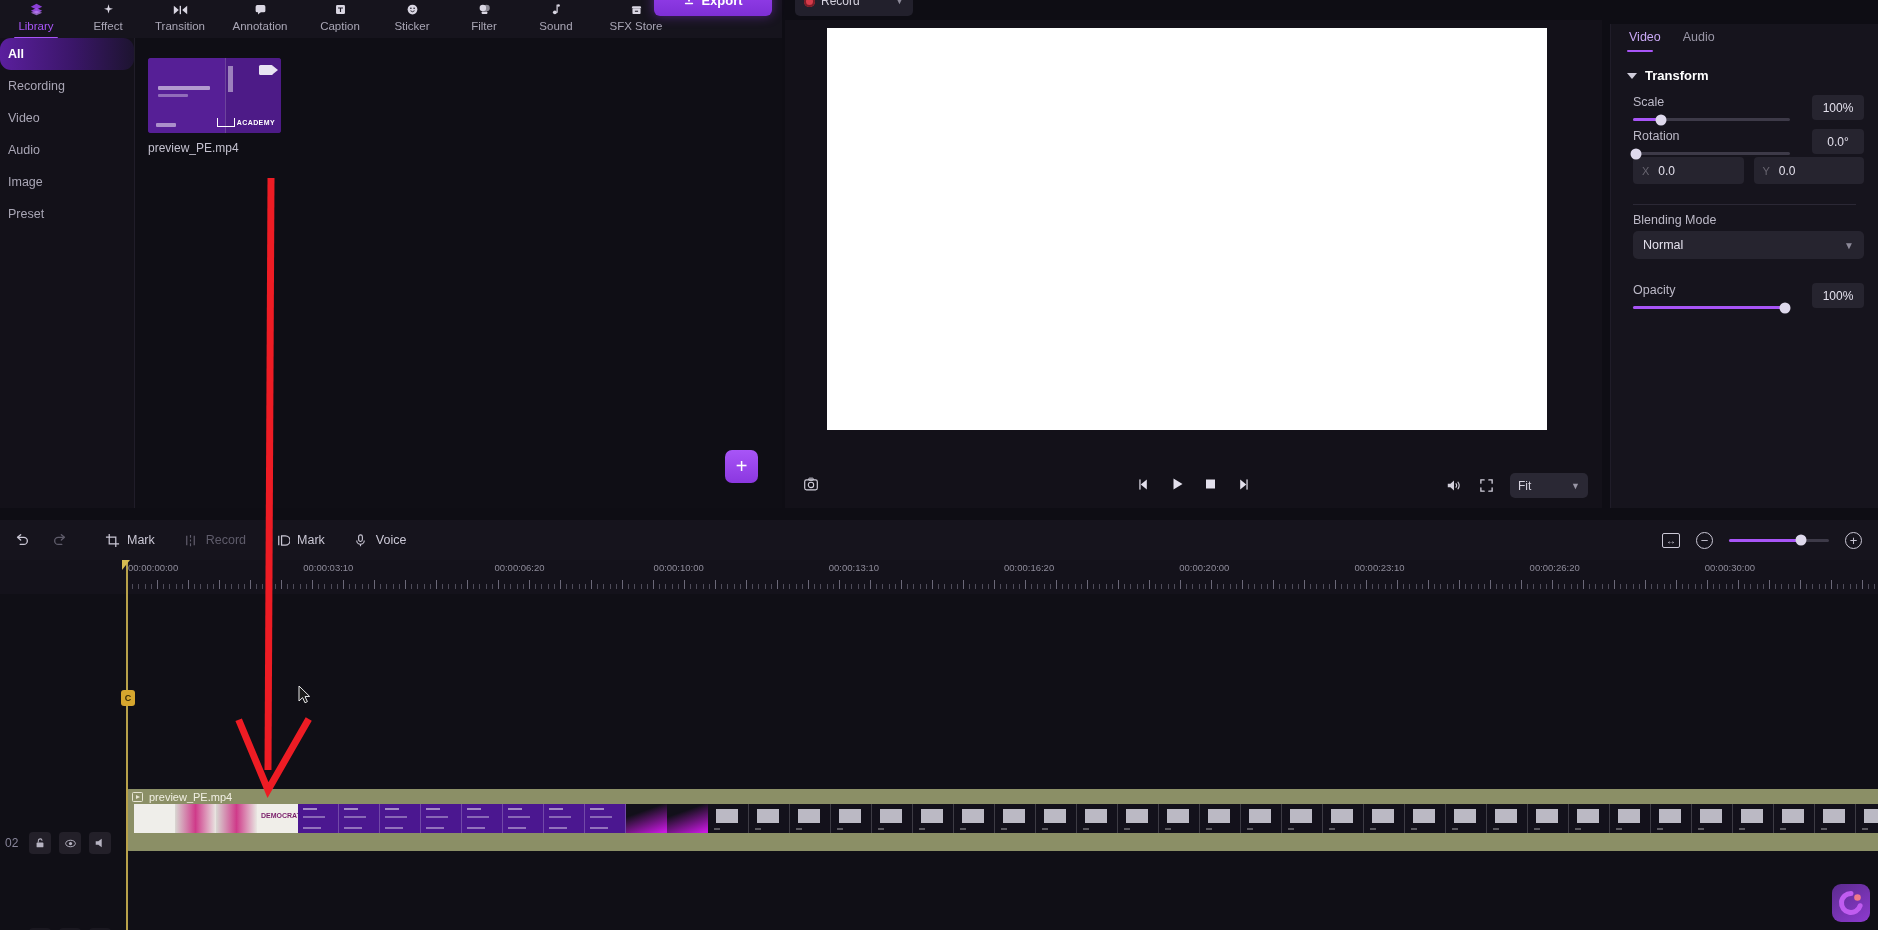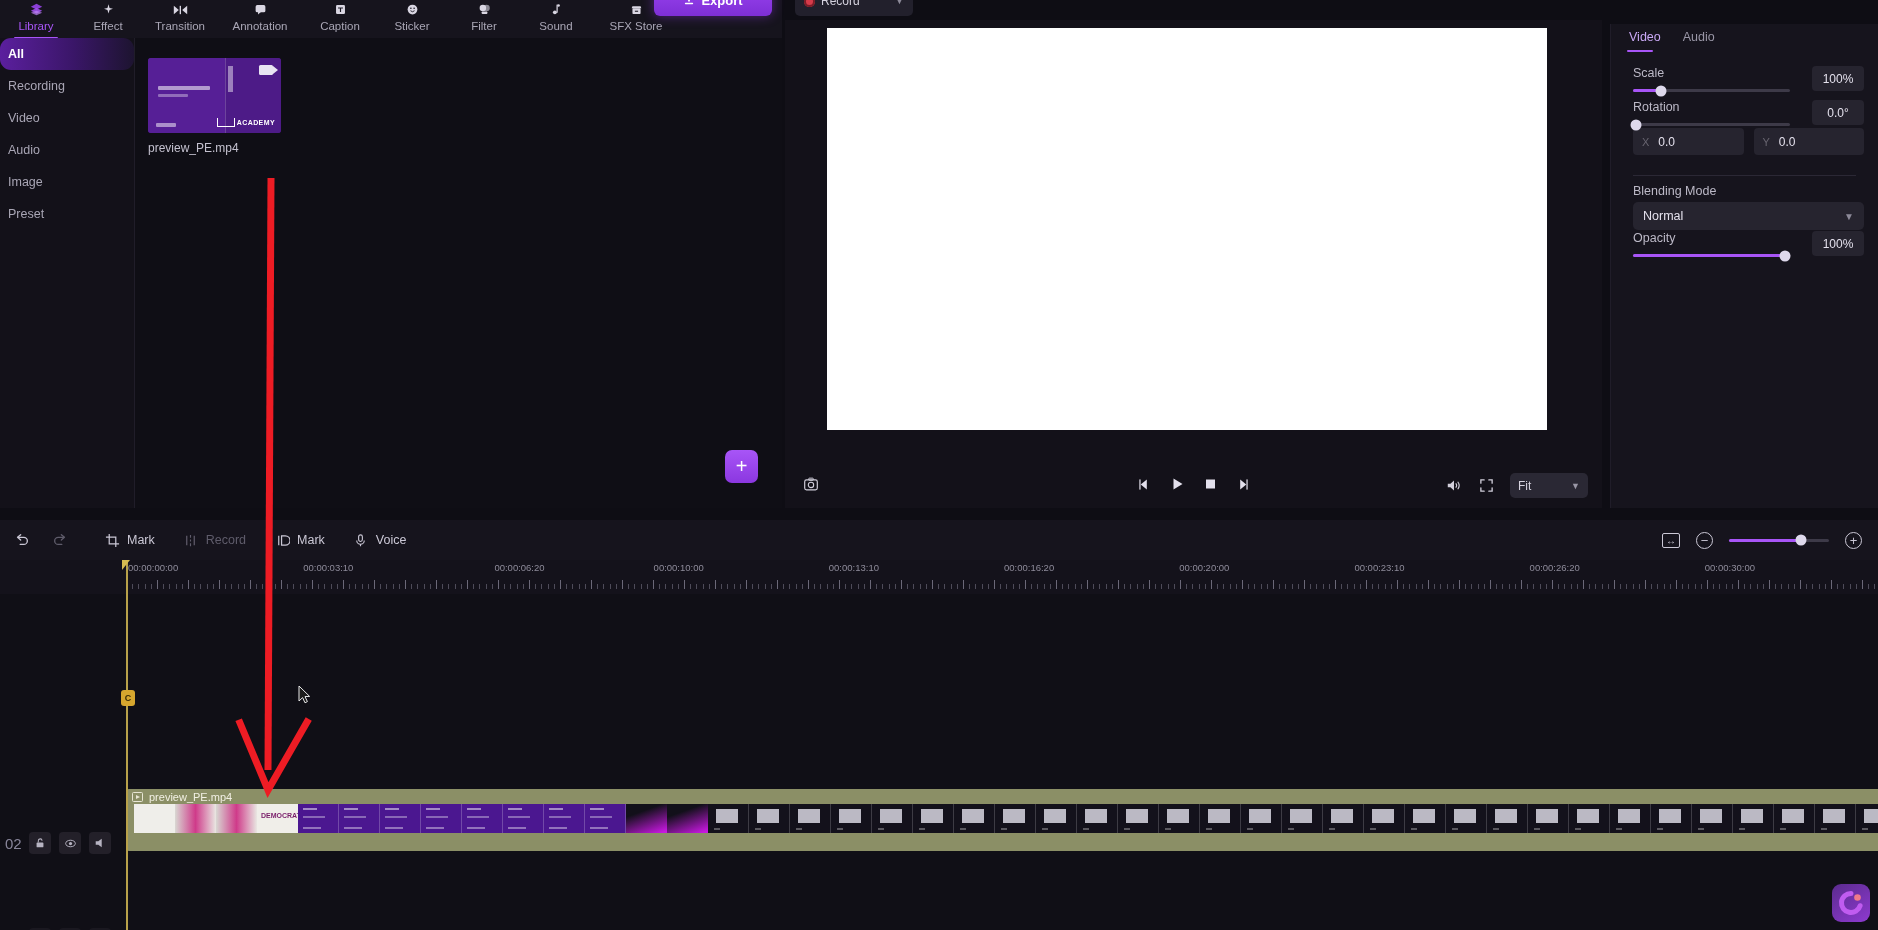--- a/index.html
+++ b/index.html
@@ -193,21 +193,21 @@
   }
   .clip-head { height: 15px; display:flex; align-items:center; gap:6px; padding-left: 6px; }
   .clip-head .cicon { width:11px;height:10px;border:1.3px solid #e8e6d5; border-radius:1.5px; display:flex;align-items:center;justify-content:center;}
   .clip-head .cicon::after{content:"";border-left:4px solid #e8e6d5;border-top:2.5px solid transparent;border-bottom:2.5px solid transparent;margin-left:1px;}
   .clip-title { font-size: 11px; color:#f2f0e4; }
   .clip-strip { position:absolute; left:8px; right:0; top:15px; height: 29px; display:flex; overflow:hidden;}
   .fr { height: 29px; flex: 0 0 auto; position:relative; }
 
   .ctrl-left { position:absolute; left:0; top:34px; width:126px; height:336px;}
   .track-ctl { position:absolute; left: 5px; top: 204px; display:flex; align-items:center; gap: 8px;}
-  .tnum { font-size: 15px; color:#88859a; width: 16px; }
+  .tnum { font-size: 12px; color:#88859a; width: 16px; }
   .tico { width:22px;height:22px;border-radius:4px;background:#232029;display:flex;align-items:center;justify-content:center;cursor:pointer;color:#b7b4c2;font-size:11px;}
   .track-ctl2 { position:absolute; left: 29px; top: 300px; display:flex; align-items:center; gap: 8px;}
 
   .playhead-y { position:absolute; left:126px; top:0; width:1.5px; height: 370px; background:#b8a14a;}
   .ph-handle { position:absolute; left: 122px; top: 0px; width: 8px; height: 10px; background:#d6bc52; clip-path: polygon(0 0, 100% 0, 0 100%);}
   .marker-pill {
     position:absolute; left: 121px; top: 130px; width: 14px; height: 16px;
     background:#d6a62e; border-radius: 3px; display:flex;align-items:center;justify-content:center;
     font-size:9px; color:#3a2c05; font-weight:700;
   }
@@ -436,20 +436,24 @@
   <div class="rightpanel">
     <div class="rtabs">
       <div class="rtab active">
         <span>Video</span>
       </div>
       <div class="rtab">
         <span>Audio</span>
       </div>
     </div>
 
+    <div class="sect-head">
+      <span class="caret"></span>
+      <span class="sect-title">Transform</span>
+    </div>
 
     <div class="row">
       <div class="row-head">
         <div class="row-left">
           <div class="row-label">Scale</div>
           <div class="slider-line">
             <div class="sl-track">
               <div class="sl-fill" id="scale-fill" style="width: 18%;"></div>
               <div class="sl-knob" id="scale-knob" style="left: 18%;"></div>
             </div>
@@ -493,21 +497,21 @@
 
 
     <div class="row" style="padding-bottom:0;">
       <div class="row-label" style="margin-bottom:4px;">Blending Mode</div>
     </div>
     <div class="blend-sel">
       <span>Normal</span>
       <span class="chev">▼</span>
     </div>
 
-    <div class="row" style="padding-top:1px;">
+    <div class="row" style="padding-top:24px;">
       <div class="row-head">
         <div class="row-left">
           <div class="row-label">Opacity</div>
           <div class="slider-line">
             <div class="sl-track">
               <div class="sl-fill" id="op-fill" style="width: 97%;"></div>
               <div class="sl-knob" id="op-knob" style="left: 97%;"></div>
             </div>
           </div>
         </div>

